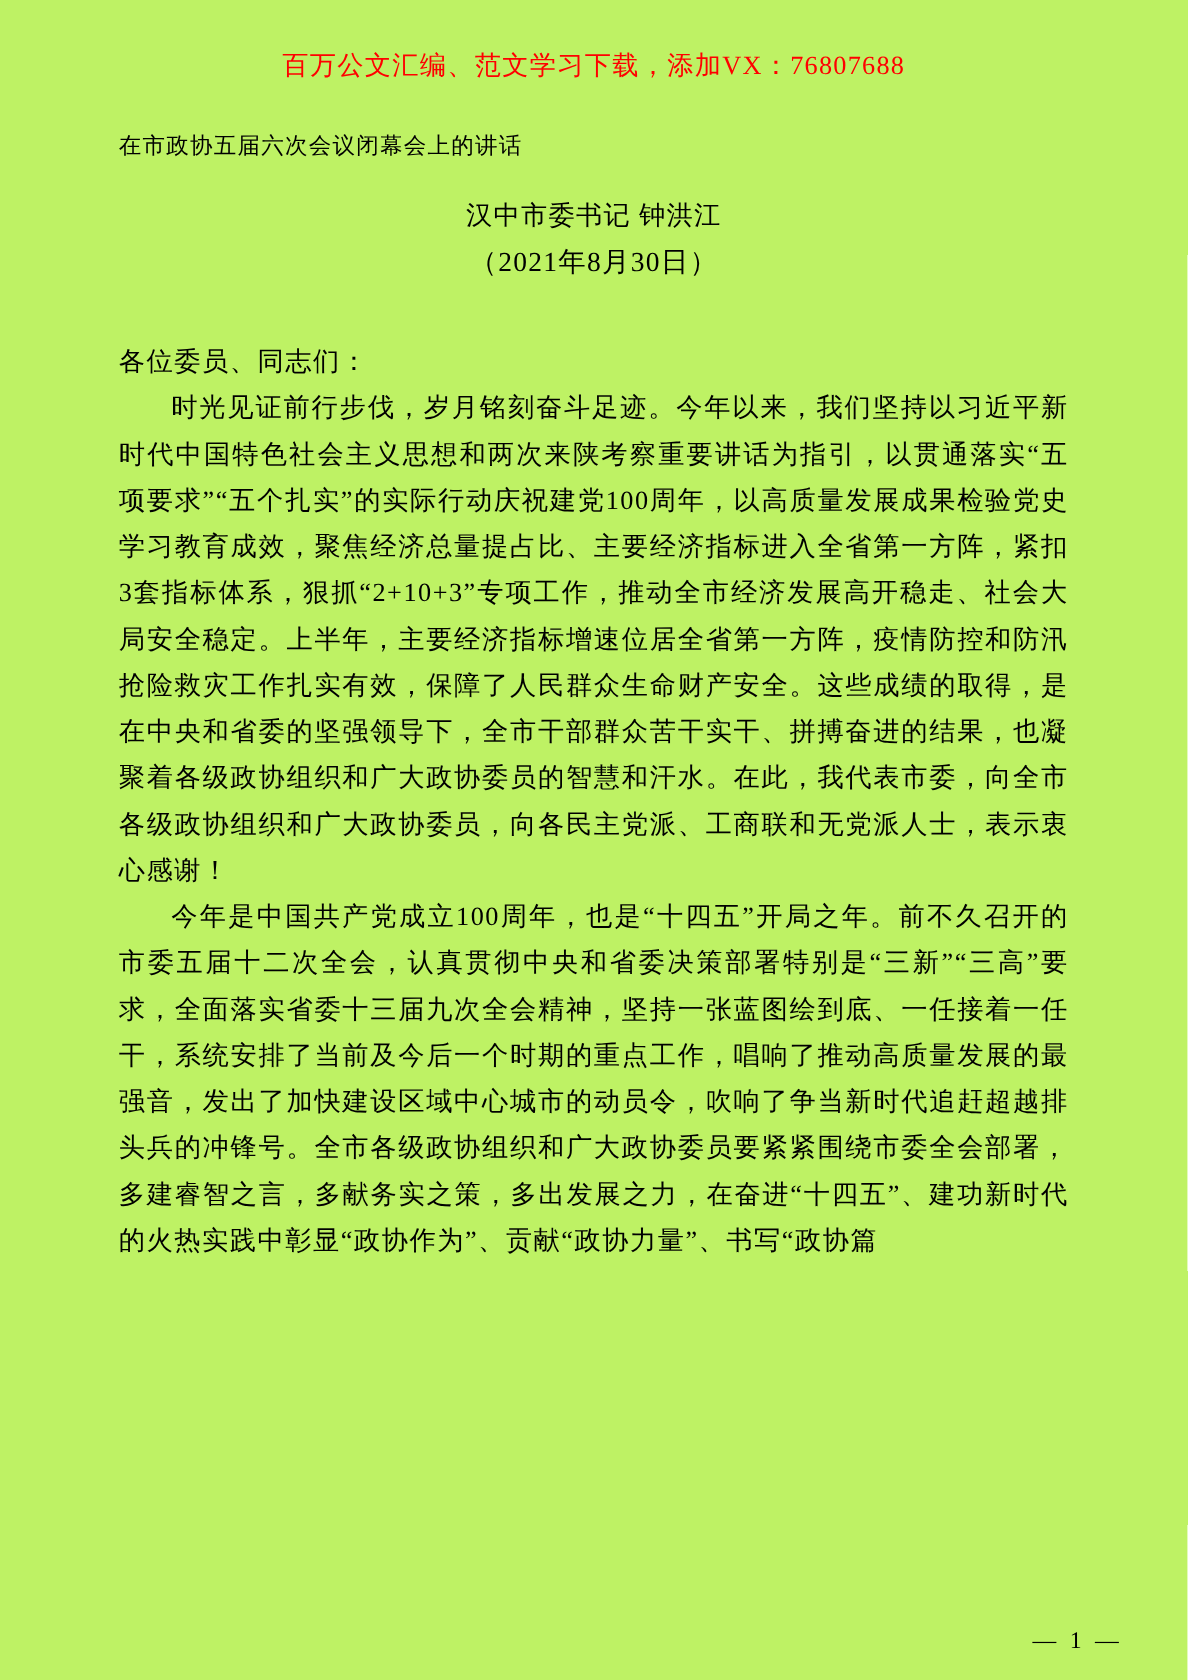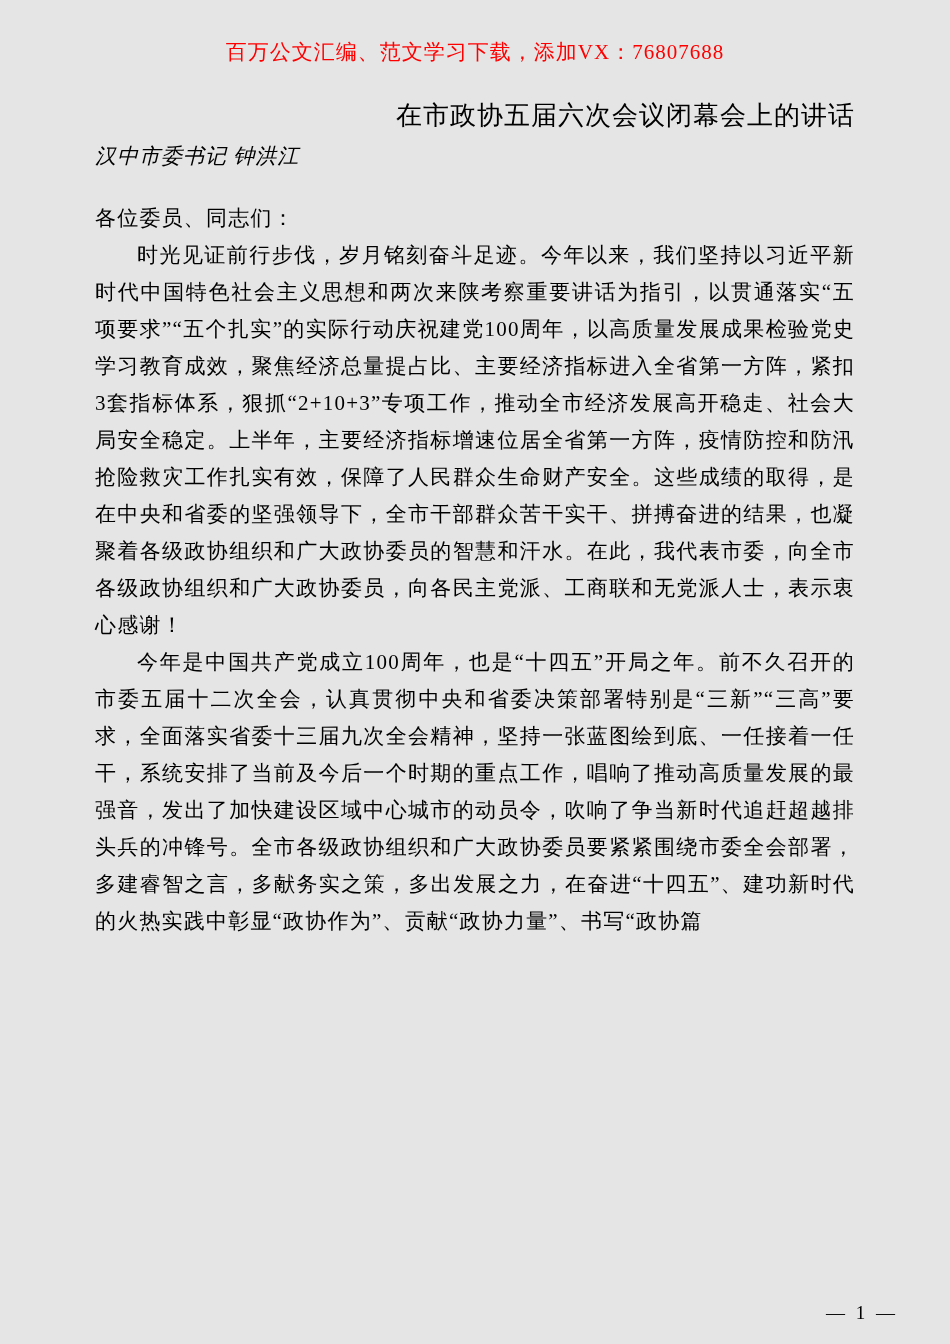--- a/index.html
+++ b/index.html
@@ -13,45 +13,44 @@
     font-family: "Liberation Serif", "DejaVu Serif", serif;
     color: #000000;
   }
   .page {
     position: relative;
     width: 950px;
     height: 1344px;
     box-sizing: border-box;
     padding: 40px 95px 0 95px;
     overflow: hidden;
-    background: #e5e5e5;
+    background: #bef264;
   }
   .banner {
     text-align: center;
     color: #ff0000;
     font-size: 21px;
     letter-spacing: 1px;
     line-height: 24px;
     margin: 0 0 40px 0;
   }
   .doc-title {
-    text-align: right;
-    font-size: 26px;
+    text-align: left;
+    font-size: 18px;
     font-weight: normal;
     letter-spacing: 1px;
     line-height: 24px;
-    margin: 0 0 16px 0;
+    margin: 0 0 32px 0;
   }
   .doc-author {
-    text-align: left;
+    text-align: center;
     font-size: 21px;
     letter-spacing: 1px;
     line-height: 24px;
     margin: 0 0 13px 0;
-    font-style: italic;
   }
   .doc-date {
     text-align: center;
     font-size: 22px;
     letter-spacing: 1px;
     line-height: 26px;
     margin: 0 0 48px 0;
   }
   .body-text {
     font-size: 21px;
@@ -81,20 +80,21 @@
 <body>
 
 <div class="page">
 
   <div class="banner">百万公文汇编、范文学习下载，添加VX：76807688</div>
 
   <h1 class="doc-title">在市政协五届六次会议闭幕会上的讲话</h1>
 
   <div class="doc-author">汉中市委书记 钟洪江</div>
 
+  <div class="doc-date">（2021年8月30日）</div>
 
   <div class="body-text">
     <p class="salutation">各位委员、同志们：</p>
     <p class="para">时光见证前行步伐，岁月铭刻奋斗足迹。今年以来，我们坚持以习近平新时代中国特色社会主义思想和两次来陕考察重要讲话为指引，以贯通落实“五项要求”“五个扎实”的实际行动庆祝建党100周年，以高质量发展成果检验党史学习教育成效，聚焦经济总量提占比、主要经济指标进入全省第一方阵，紧扣3套指标体系，狠抓“2+10+3”专项工作，推动全市经济发展高开稳走、社会大局安全稳定。上半年，主要经济指标增速位居全省第一方阵，疫情防控和防汛抢险救灾工作扎实有效，保障了人民群众生命财产安全。这些成绩的取得，是在中央和省委的坚强领导下，全市干部群众苦干实干、拼搏奋进的结果，也凝聚着各级政协组织和广大政协委员的智慧和汗水。在此，我代表市委，向全市各级政协组织和广大政协委员，向各民主党派、工商联和无党派人士，表示衷心感谢！</p>
     <p class="para">今年是中国共产党成立100周年，也是“十四五”开局之年。前不久召开的市委五届十二次全会，认真贯彻中央和省委决策部署特别是“三新”“三高”要求，全面落实省委十三届九次全会精神，坚持一张蓝图绘到底、一任接着一任干，系统安排了当前及今后一个时期的重点工作，唱响了推动高质量发展的最强音，发出了加快建设区域中心城市的动员令，吹响了争当新时代追赶超越排头兵的冲锋号。全市各级政协组织和广大政协委员要紧紧围绕市委全会部署，多建睿智之言，多献务实之策，多出发展之力，在奋进“十四五”、建功新时代的火热实践中彰显“政协作为”、贡献“政协力量”、书写“政协篇</p>
   </div>
 
   <div class="page-number">— 1 —</div>
 
 </div>

